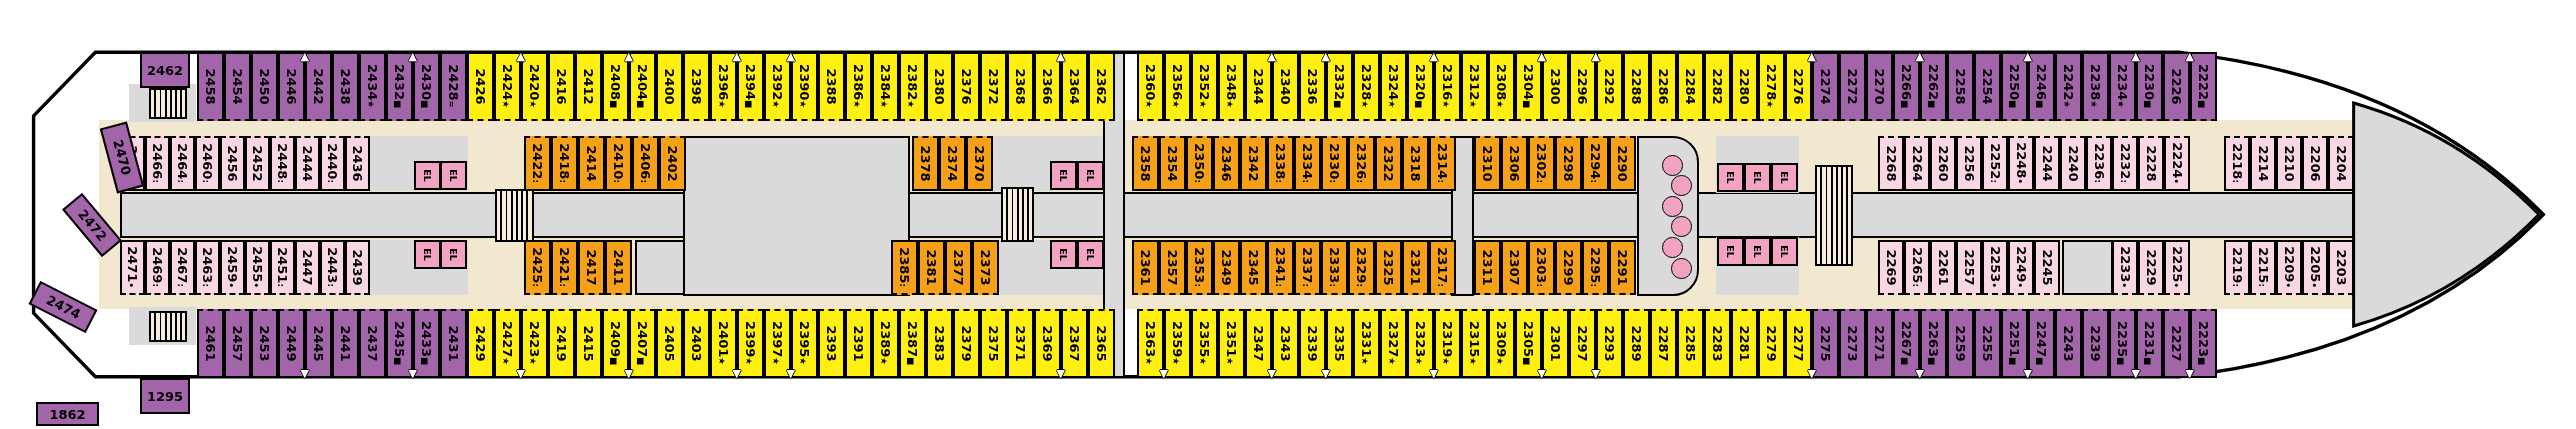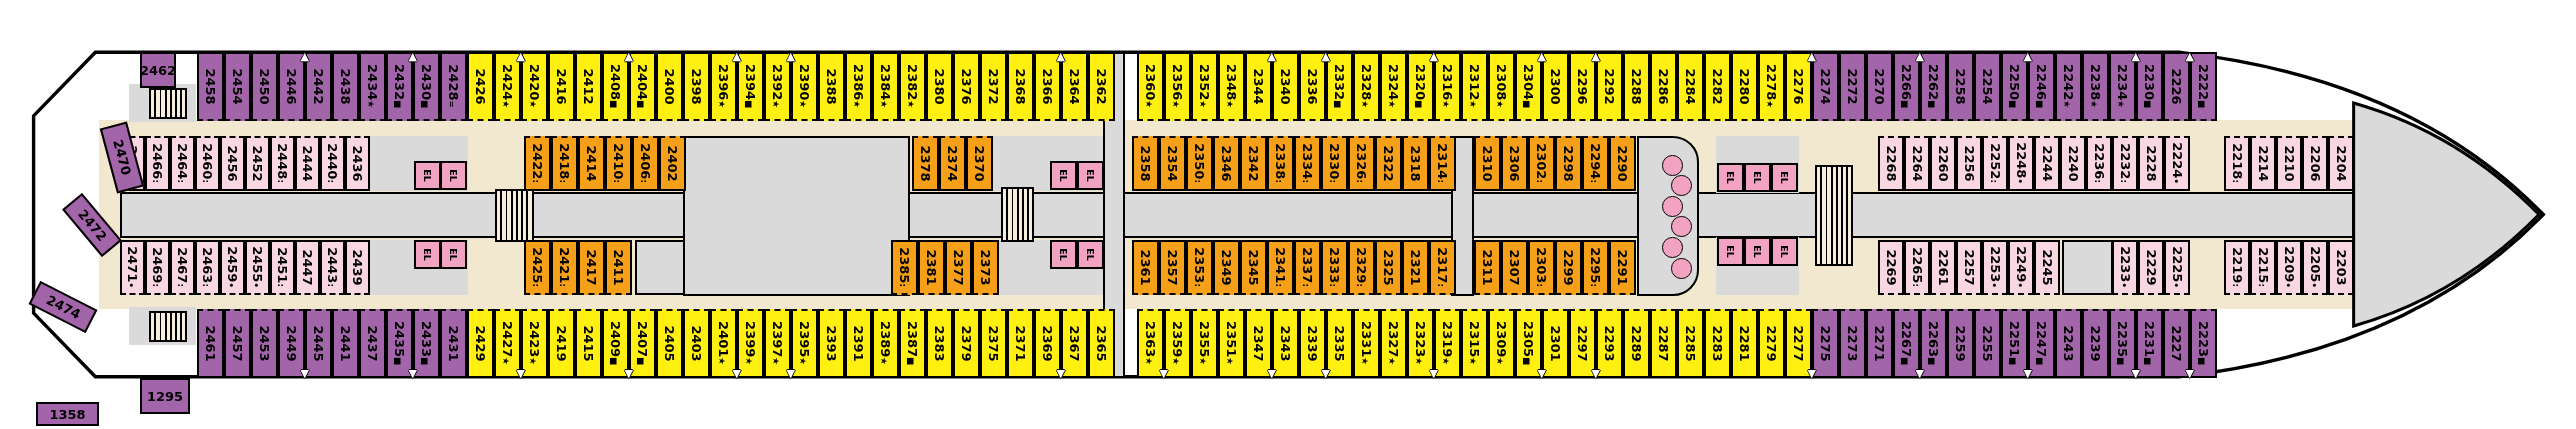--- a/index.html
+++ b/index.html
@@ -1474,21 +1474,21 @@
           </div>
         </div>
         <div class="cabin c-pink" style="width: 26px;">
           <div class="vl">
             <span class="txt">2203</span>
           </div>
         </div>
       </div>
     </div>
   <div id="specials">
-      <div class="cabin c-purple abs" style="left: 140px; top: 52px; width: 36px; height: 36px;">
+      <div class="cabin c-purple abs" style="left: 140px; top: 52px; width: 50px; height: 36px;">
         <div class="vl horiz">
           <span class="txt">2462</span>
         </div>
       </div>
       <div class="cabin c-purple abs" style="left: 140px; top: 342px; width: 50px; height: 36px;">
         <div class="vl horiz">
           <span class="txt">1295</span>
         </div>
       </div>
       <div class="cabin c-purple abs" style="left: 108px; top: 52px; width: 27.5px; height: 67px; transform: rotate(-15deg);">
@@ -1501,18 +1501,18 @@
           <span class="txt">2472</span>
         </div>
       </div>
       <div class="cabin c-purple abs" style="left: 50px; top: 74px; width: 26px; height: 64px; transform: rotate(-63deg);">
         <div class="vl">
           <span class="txt">2474</span>
         </div>
       </div>
       <div class="cabin c-purple abs" style="left: 36px; top: 137px; width: 63px; height: 24px;">
         <div class="vl horiz">
-          <span class="txt">1358</span>
+          <span class="txt">1862</span>
         </div>
       </div>
     </div>
 </div>
 
 
 </body></html>

